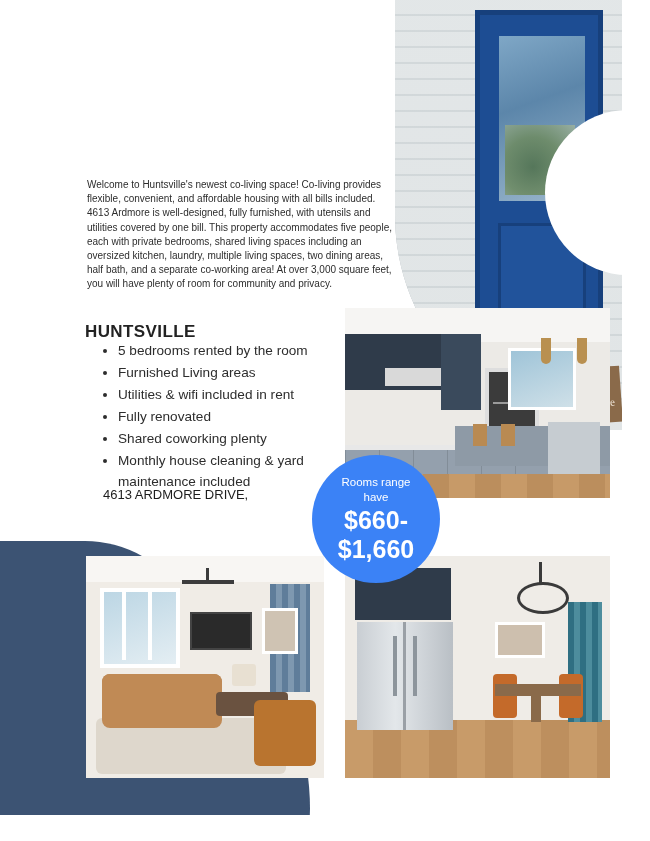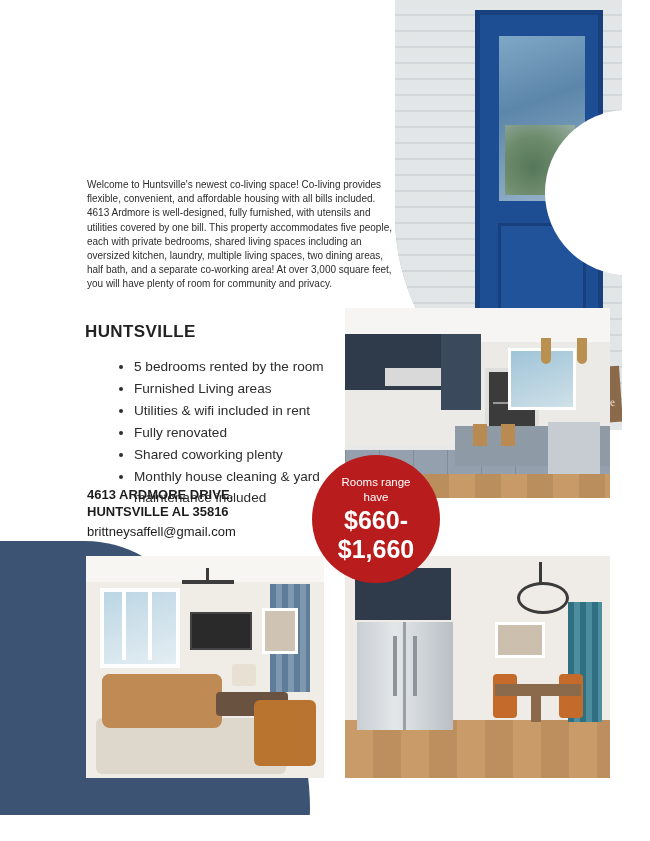--- a/index.html
+++ b/index.html
@@ -178,38 +178,38 @@
     font-weight: bold;
     color: #222;
     letter-spacing: .4px;
     z-index: 7;
   }
   .amen-list {
     position: absolute;
     left: 100px;
     top: 340px;
     width: 265px;
-    margin: 16px;
+    margin: 0;
     padding-left: 18px;
     z-index: 7;
   }
   .amen-list li {
     font-size: 13.6px;
     line-height: 1.55;
     color: #2d2d2d;
     margin: 0 0 1px 0;
   }
 
   .addr {
     position: absolute;
-    left: 87px;
+    left: 103px;
     top: 487px;
     width: 250px;
     font-size: 13px;
-    font-weight: bold;
+    font-weight: normal;
     line-height: 1.3;
     color: #1d1d1d;
     z-index: 7;
   }
   .email {
     position: absolute;
     left: 87px;
     top: 524px;
     font-size: 13px;
     color: #1d1d1d;
@@ -217,21 +217,21 @@
   }
 
   
   .price-badge {
     position: absolute;
     left: 312px;
     top: 455px;
     width: 128px;
     height: 128px;
     border-radius: 50%;
-    background: #b91c1c;
+    background: #3b82f6;
     color: #ffffff;
     text-align: center;
     z-index: 9;
     display: flex;
     flex-direction: column;
     align-items: center;
     justify-content: center;
   }
   .price-badge .pb-small {
     font-size: 11.5px;
@@ -350,23 +350,21 @@
     <li>5 bedrooms rented by the room</li>
     <li>Furnished Living areas</li>
     <li>Utilities &amp; wifi included in rent</li>
     <li>Fully renovated</li>
     <li>Shared coworking plenty</li>
     <li>Monthly house cleaning &amp; yard maintenance included</li>
   </ul>
 
   <div class="addr">
     <div>4613 ARDMORE DRIVE,</div>
-    <div>HUNTSVILLE AL 35816</div>
-  </div>
-  <div class="email">brittneysaffell@gmail.com</div>
+  </div>
 
   <div class="price-badge">
     <div class="pb-small">Rooms range</div>
     <div class="pb-small">have</div>
     <div class="pb-big">$660-</div>
     <div class="pb-big">$1,660</div>
   </div>
 
   <div class="photo ph-kitchen">
     <div class="k-wall"></div>

